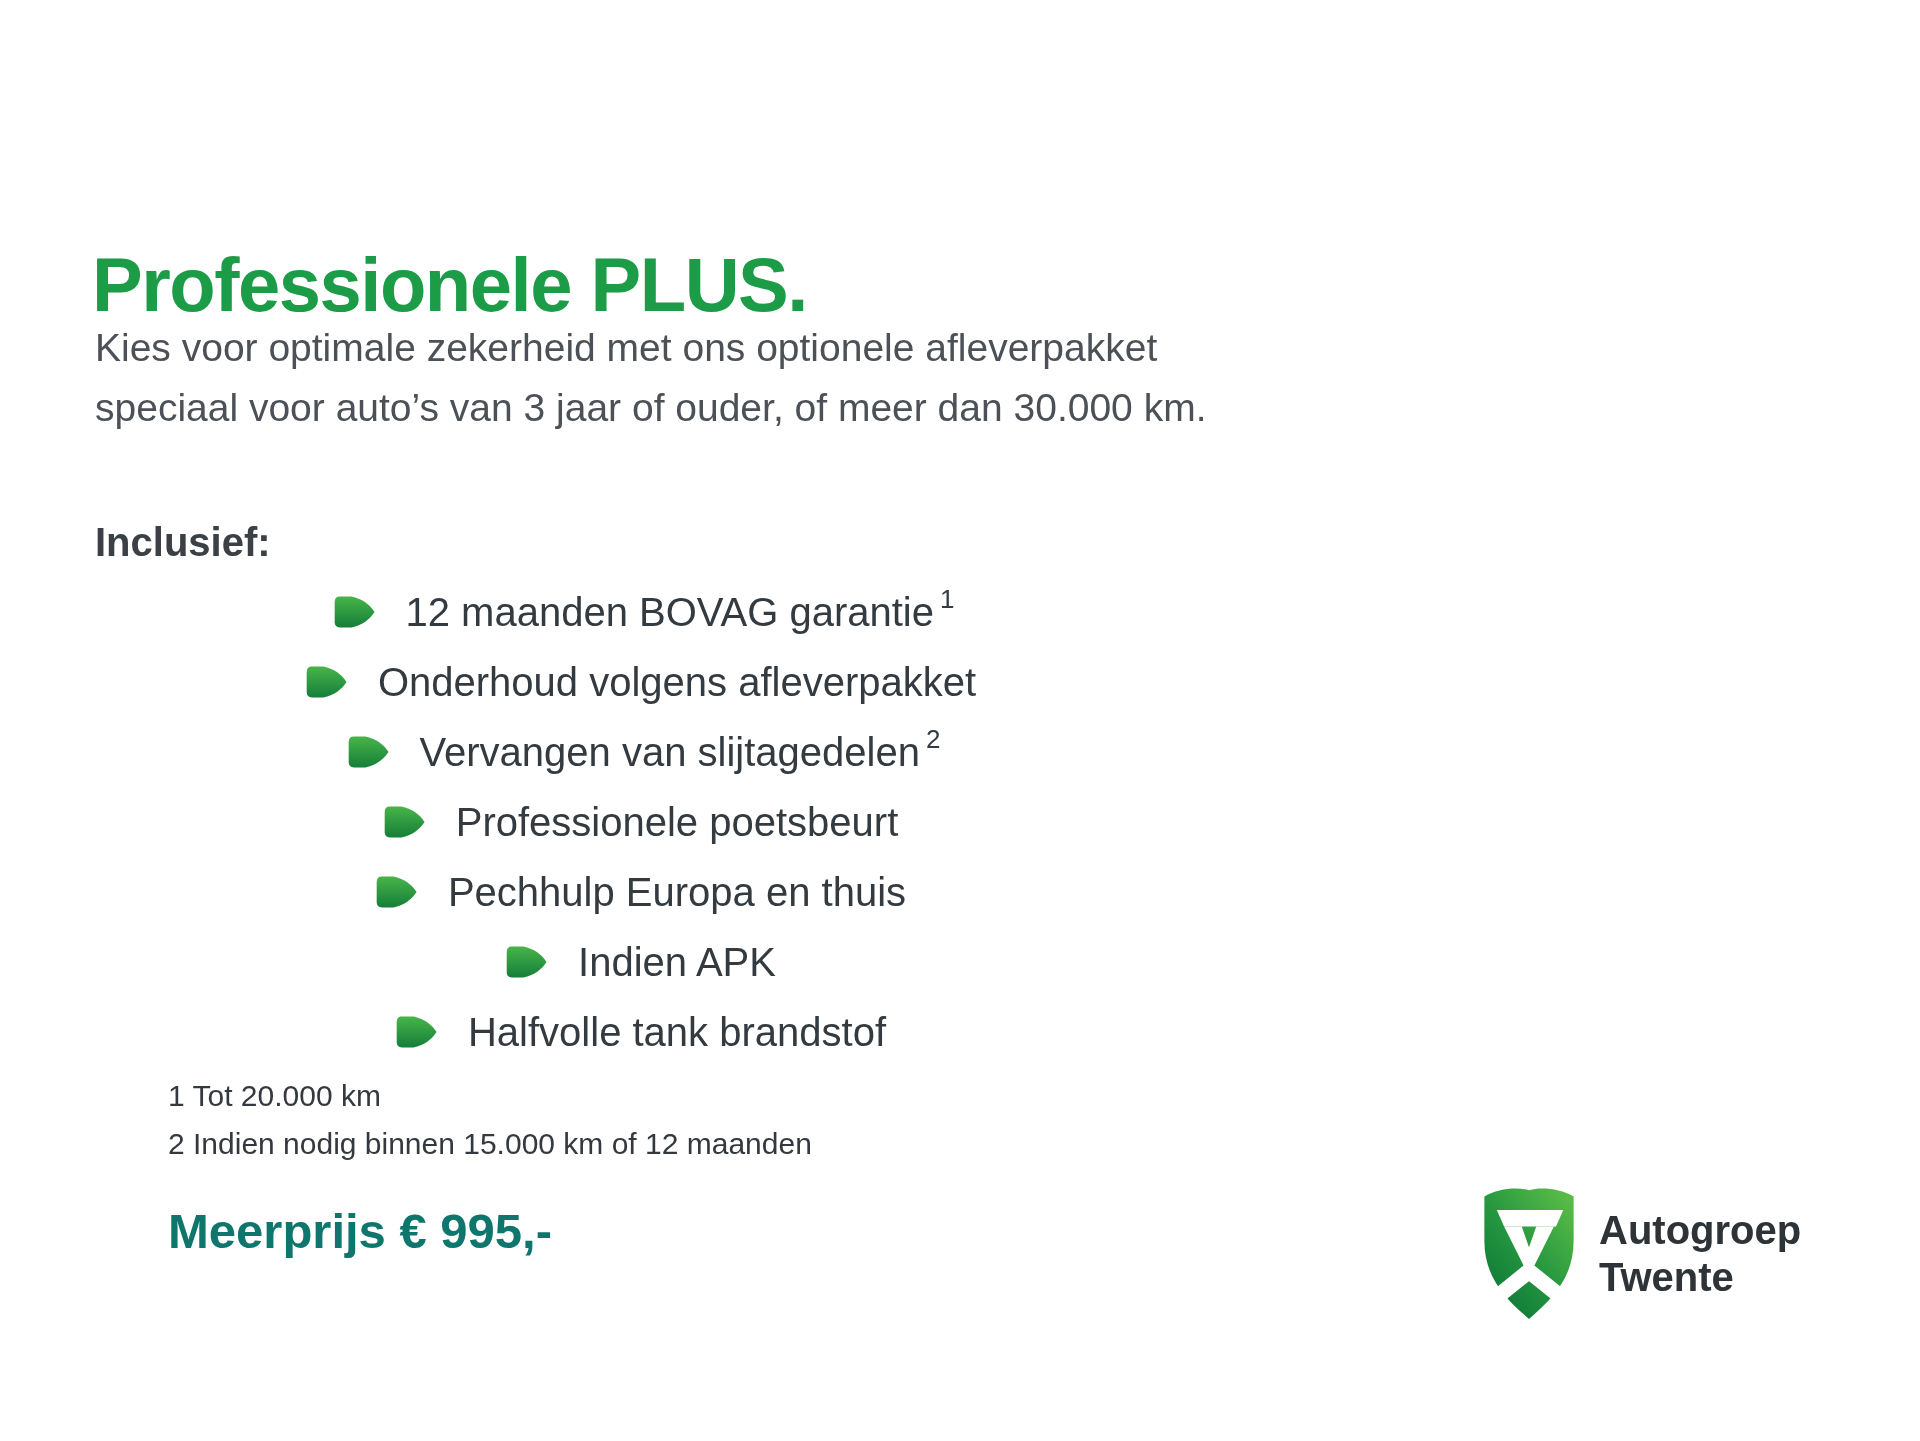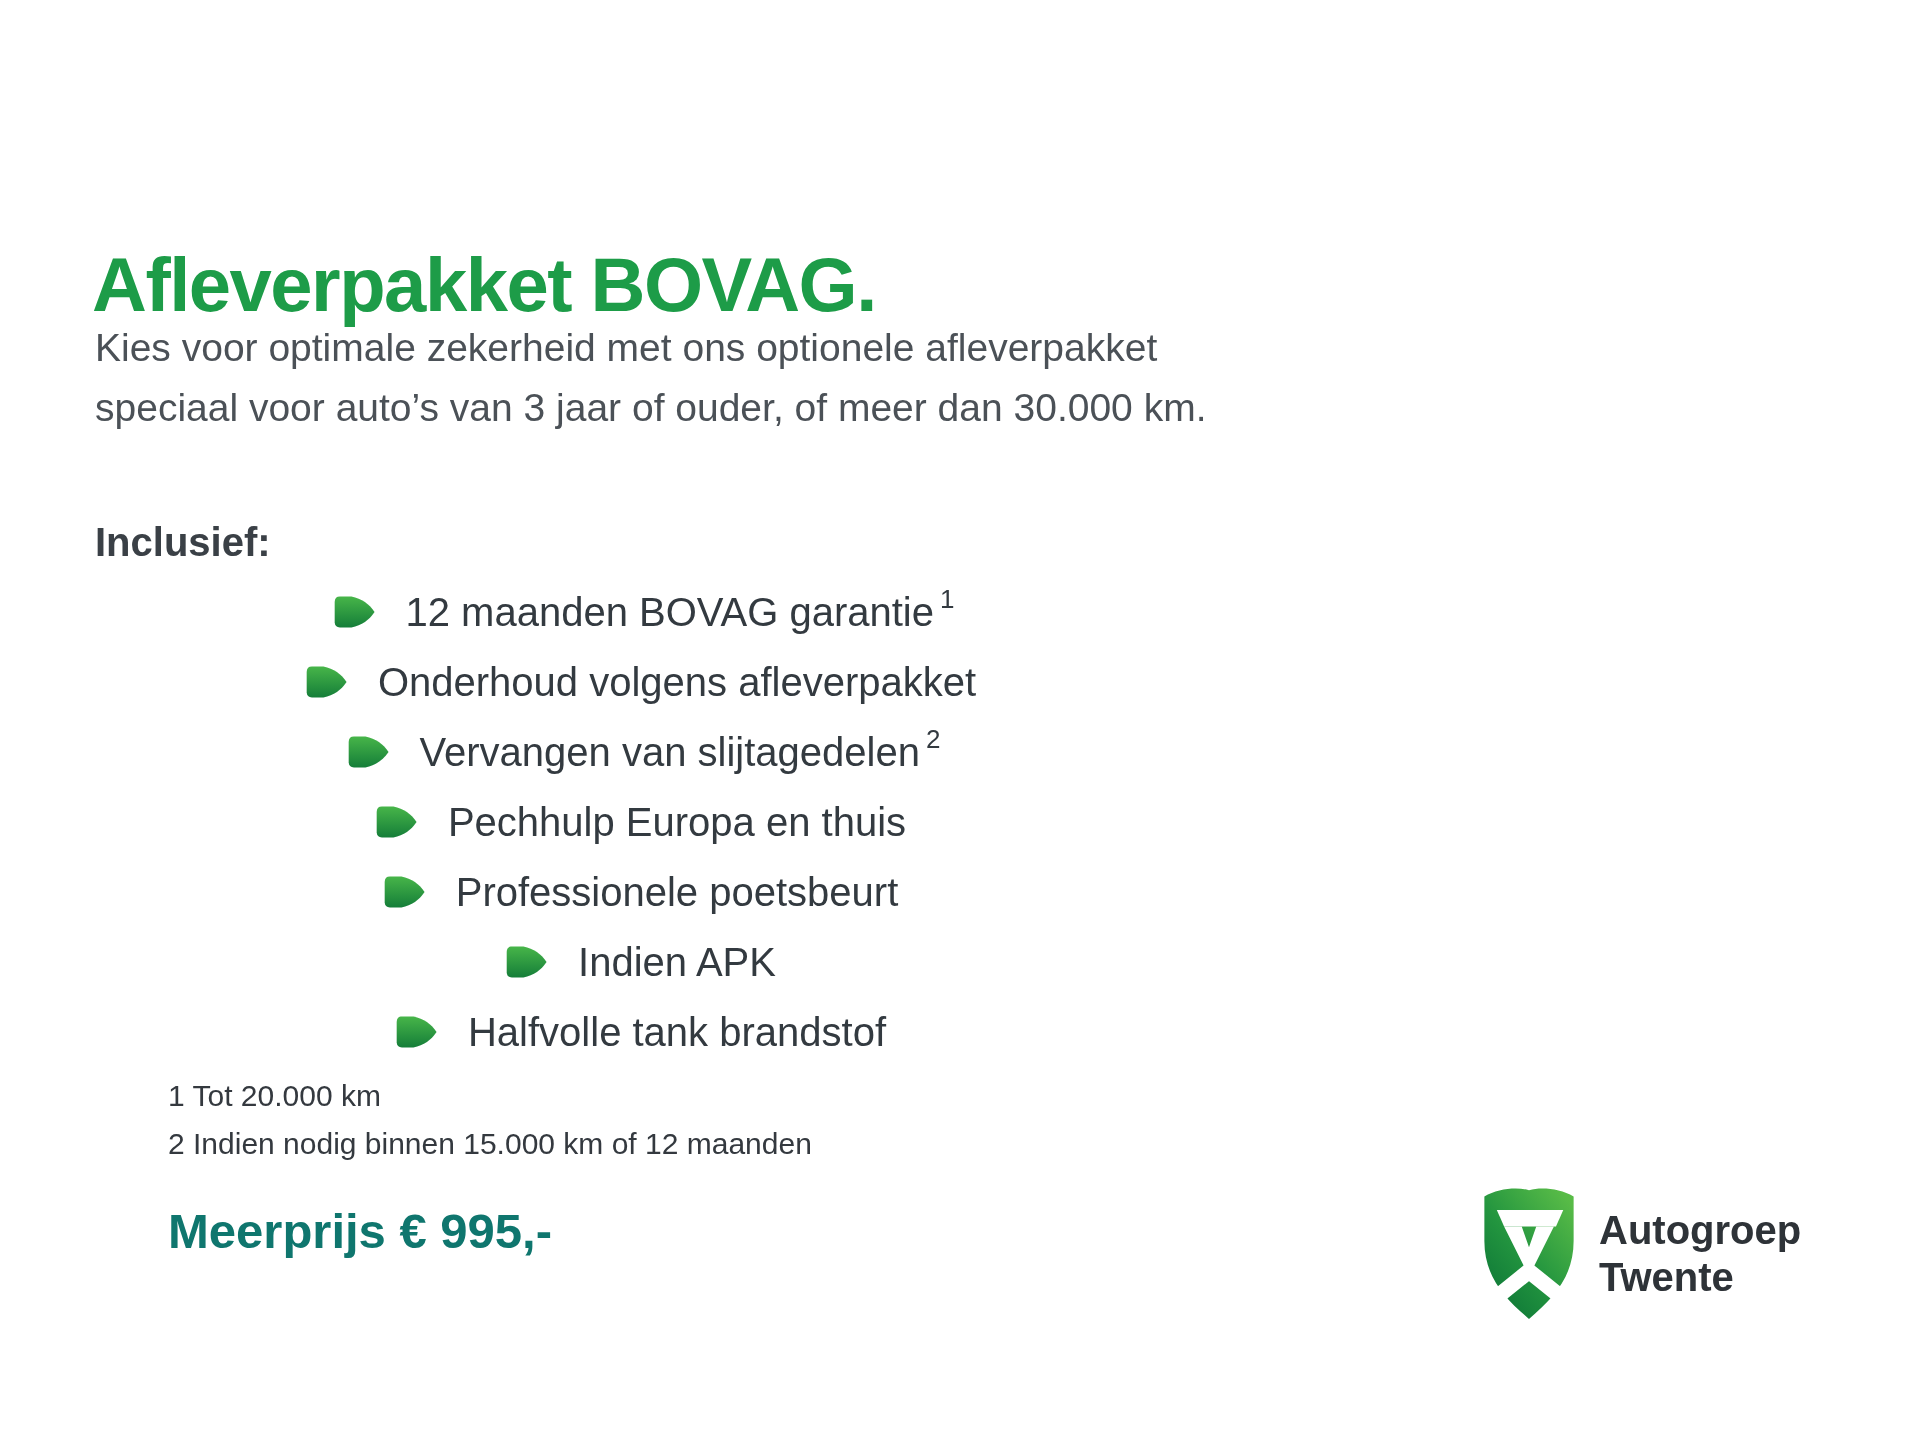--- a/index.html
+++ b/index.html
@@ -63,21 +63,21 @@
     <linearGradient id="shieldGrad" x1="0.9" y1="0.05" x2="0.15" y2="0.95">
       <stop offset="0" stop-color="#58bb47"></stop>
       <stop offset="0.55" stop-color="#23953f"></stop>
       <stop offset="1" stop-color="#0d7637"></stop>
     </linearGradient>
   </defs>
 </svg>
 
 <div class="canvas">
 
-  <h1 class="title">Afleverpakket BOVAG.</h1>
+  <h1 class="title">Professionele PLUS.</h1>
 
   <div class="intro">
     <div>Kies voor optimale zekerheid met ons optionele afleverpakket</div>
     <div>speciaal voor auto’s van 3 jaar of ouder, of meer dan 30.000 km.</div>
   </div>
 
   <div class="list-heading">Inclusief:</div>
 
   <div class="feature-list">
 
@@ -99,28 +99,28 @@
       <svg class="bullet" viewBox="0 0 34 28">
           <path d="M6,2 H15 C23,3.5 29,8 33,14 C29,20 23,24.5 15,26 H6 C3.5,26 2,24.5 2,22 V6 C2,3.5 3.5,2 6,2 Z" fill="url(#bulletGrad)"></path>
         </svg>
       <span class="feature-label"><span>Vervangen van slijtagedelen</span><sup>2</sup></span>
     </div>
 
     <div class="feature-row">
       <svg class="bullet" viewBox="0 0 34 28">
           <path d="M6,2 H15 C23,3.5 29,8 33,14 C29,20 23,24.5 15,26 H6 C3.5,26 2,24.5 2,22 V6 C2,3.5 3.5,2 6,2 Z" fill="url(#bulletGrad)"></path>
         </svg>
-      <span class="feature-label"><span>Pechhulp Europa en thuis</span><sup></sup></span>
+      <span class="feature-label"><span>Professionele poetsbeurt</span><sup></sup></span>
     </div>
 
     <div class="feature-row">
       <svg class="bullet" viewBox="0 0 34 28">
           <path d="M6,2 H15 C23,3.5 29,8 33,14 C29,20 23,24.5 15,26 H6 C3.5,26 2,24.5 2,22 V6 C2,3.5 3.5,2 6,2 Z" fill="url(#bulletGrad)"></path>
         </svg>
-      <span class="feature-label"><span>Professionele poetsbeurt</span><sup></sup></span>
+      <span class="feature-label"><span>Pechhulp Europa en thuis</span><sup></sup></span>
     </div>
 
     <div class="feature-row">
       <svg class="bullet" viewBox="0 0 34 28">
           <path d="M6,2 H15 C23,3.5 29,8 33,14 C29,20 23,24.5 15,26 H6 C3.5,26 2,24.5 2,22 V6 C2,3.5 3.5,2 6,2 Z" fill="url(#bulletGrad)"></path>
         </svg>
       <span class="feature-label"><span>Indien APK</span><sup></sup></span>
     </div>
 
     <div class="feature-row">

